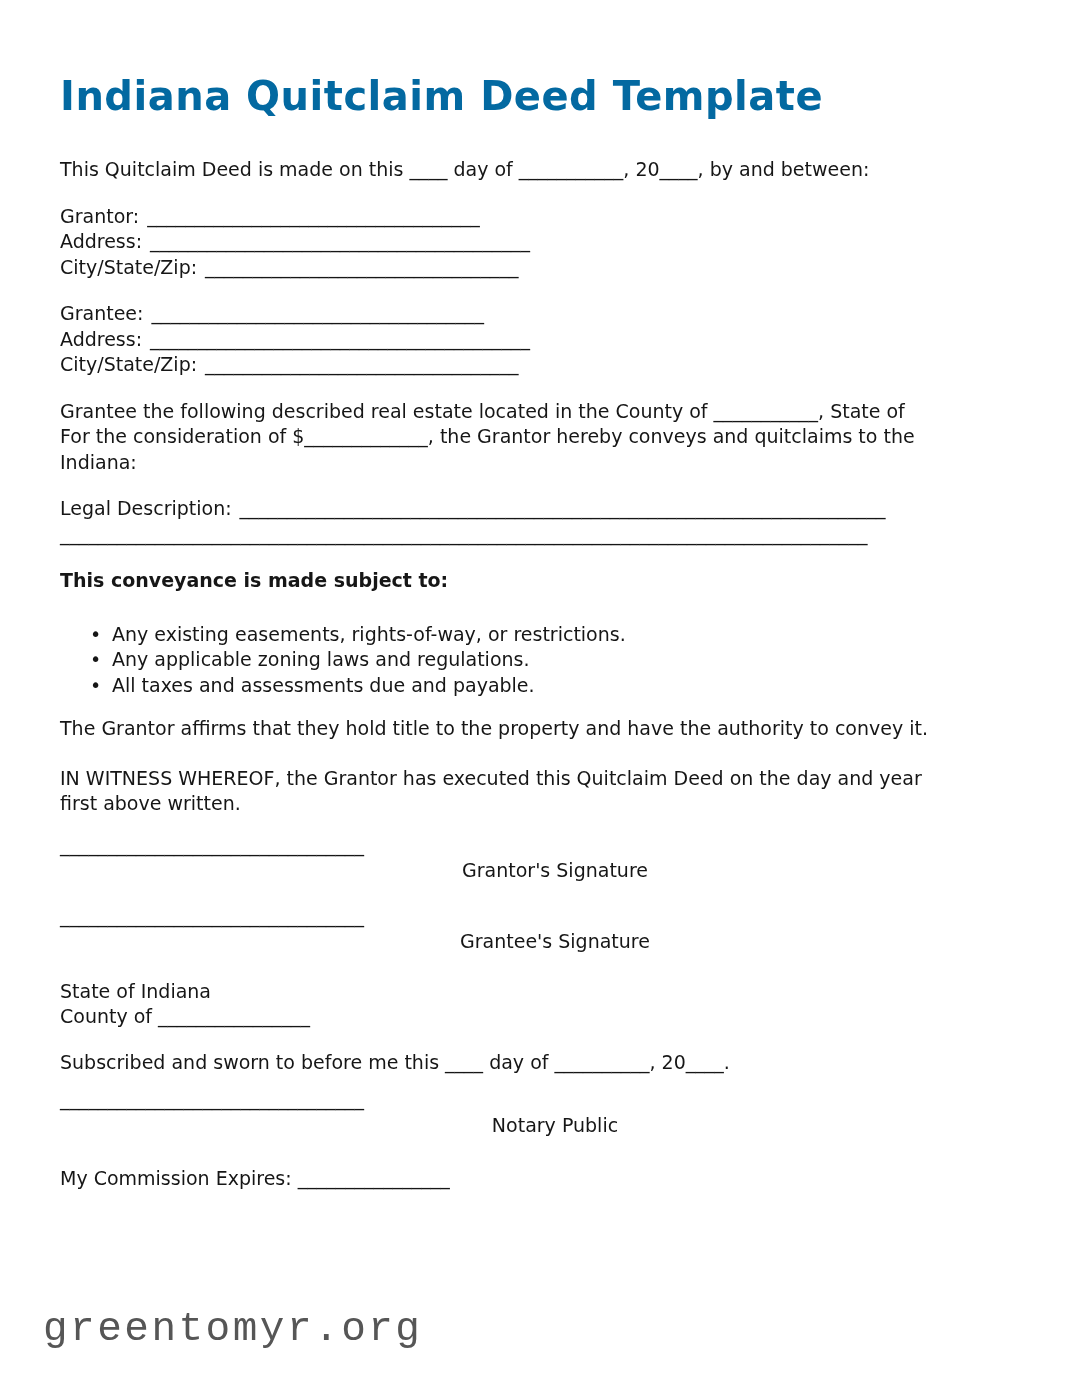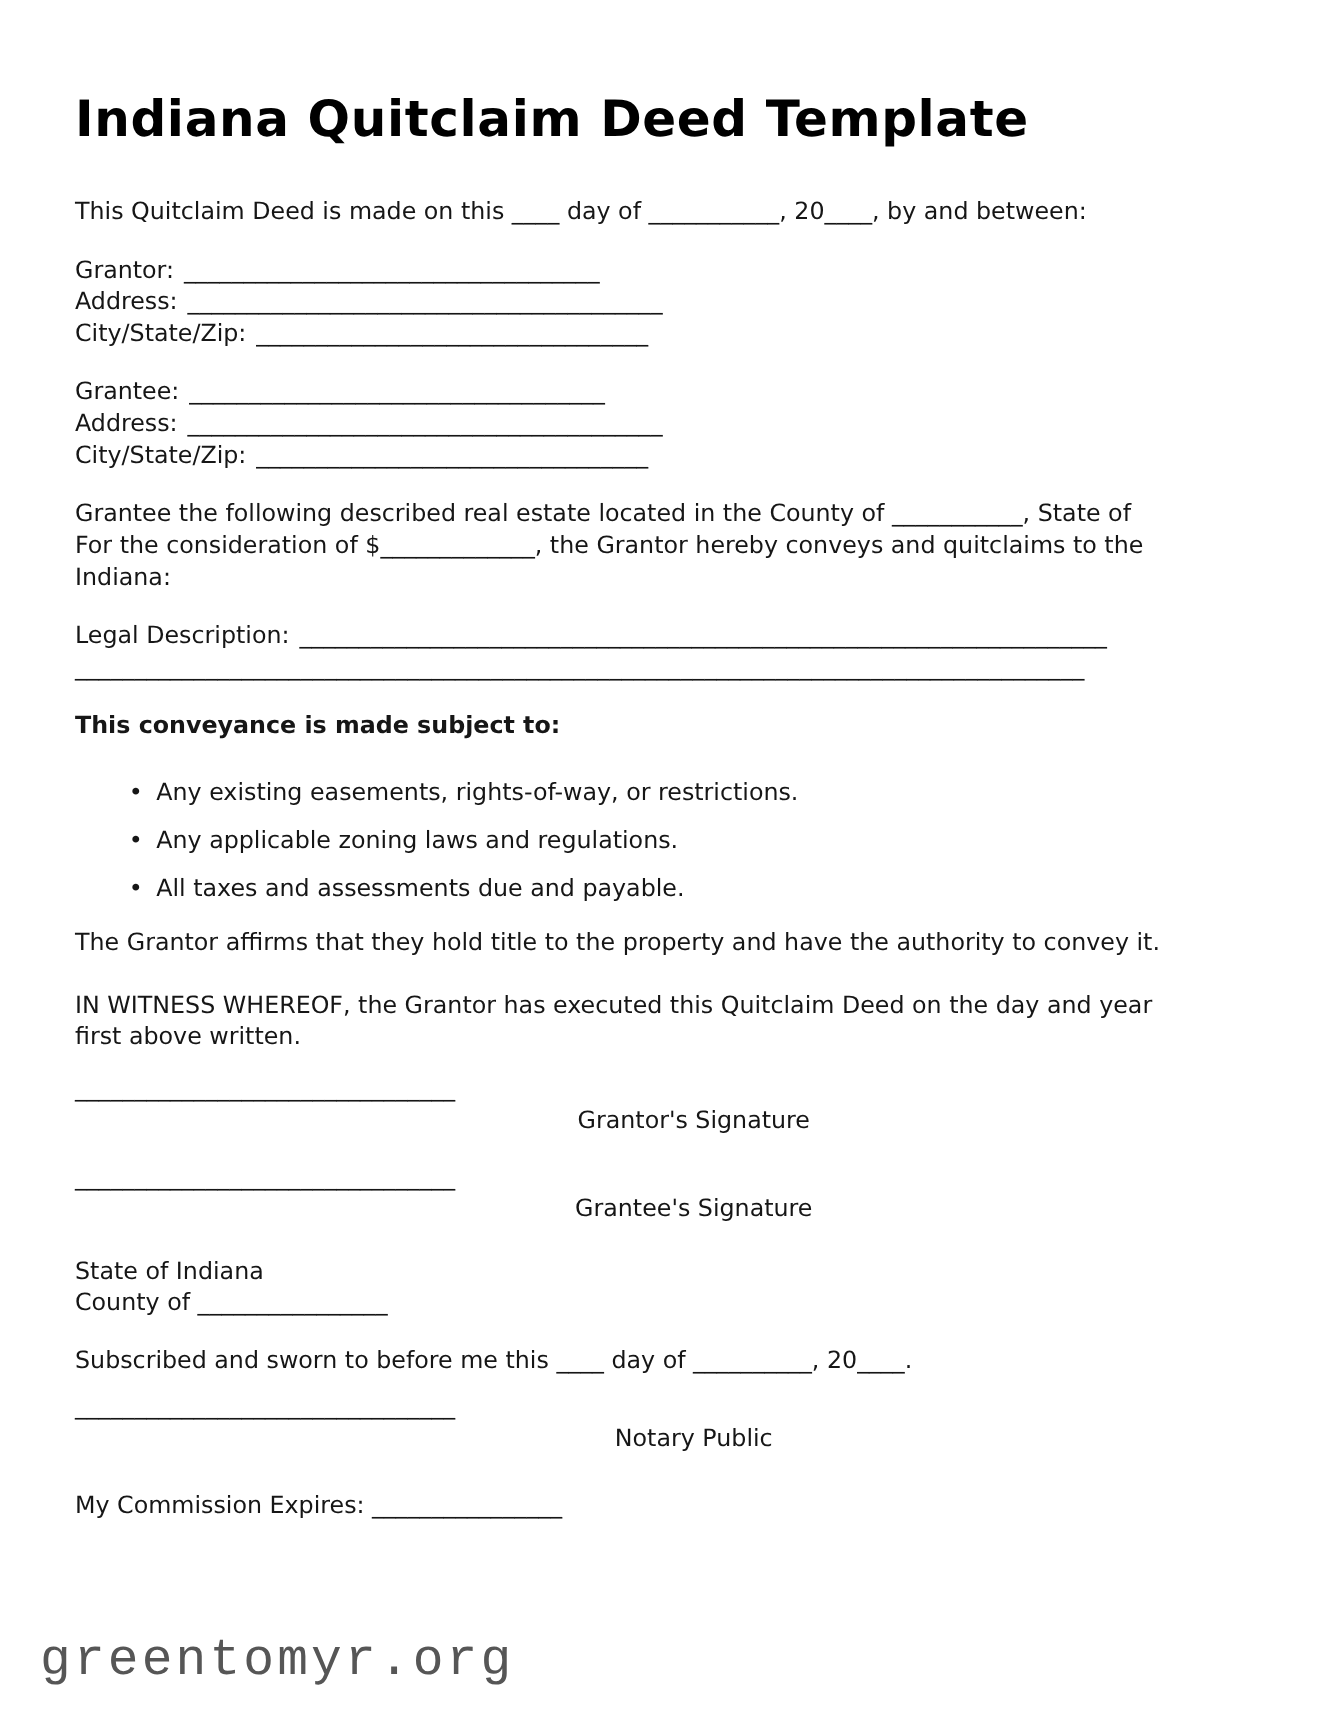--- a/index.html
+++ b/index.html
@@ -4,45 +4,45 @@
 <style>
   html,body{margin:0;padding:0;}
   body{
     width:1073px;height:1388px;background:#ffffff;
     font-family:"DejaVu Sans","Liberation Sans",sans-serif;
     color:#161616;font-size:19px;line-height:25.5px;
   }
   .page{position:relative;width:1073px;height:1388px;overflow:hidden;background:#ffffff;}
   .content{padding:72px 0 0 60px;width:990px;}
   .doc-title{
-    font-size:40px;line-height:48px;font-weight:bold;color:#000000;
+    font-size:40px;line-height:48px;font-weight:bold;color:#0369a1;
     margin:0 0 37px 0;white-space:nowrap;letter-spacing:0.5px;
   }
   .para{margin:0 0 21px 0;}
   .line{white-space:nowrap;}
   .addr-block{margin:0 0 21px 0;}
   .bold{font-weight:normal;}
   .blank{margin-left:8px;letter-spacing:0;}
   .blank-solo{margin-left:0;}
   .mb18{margin-bottom:24px;}
   .mb17{margin-bottom:28px;font-weight:bold;}
   .mb16{margin-bottom:16px;}
   .mb20{margin-bottom:20px;}
   .mb24{margin-bottom:24px;}
   .mb12{margin-bottom:12px;}
   .mb28{margin-bottom:28px;}
   ul.bullets{list-style:none;margin:0 0 18px 0;padding:0 0 0 52px;}
-  ul.bullets li{position:relative;margin:13px;}
+  ul.bullets li{position:relative;margin:0;}
   ul.bullets li::before{
     content:"\2022";position:absolute;left:-22px;top:0;
     font-size:19px;color:#161616;
   }
   .sig-caption{white-space:nowrap;text-align:center;}
   .watermark{
-    position:absolute;left:32px;top:1305px;
+    position:absolute;left:43px;top:1305px;
     font-family:"Liberation Mono","DejaVu Sans Mono",monospace;
     font-size:41px;line-height:48px;letter-spacing:2.5px;
     color:#565656;white-space:nowrap;
   }
 </style>
 </head>
 <body>
 
 <div class="page">
   <div class="content">

